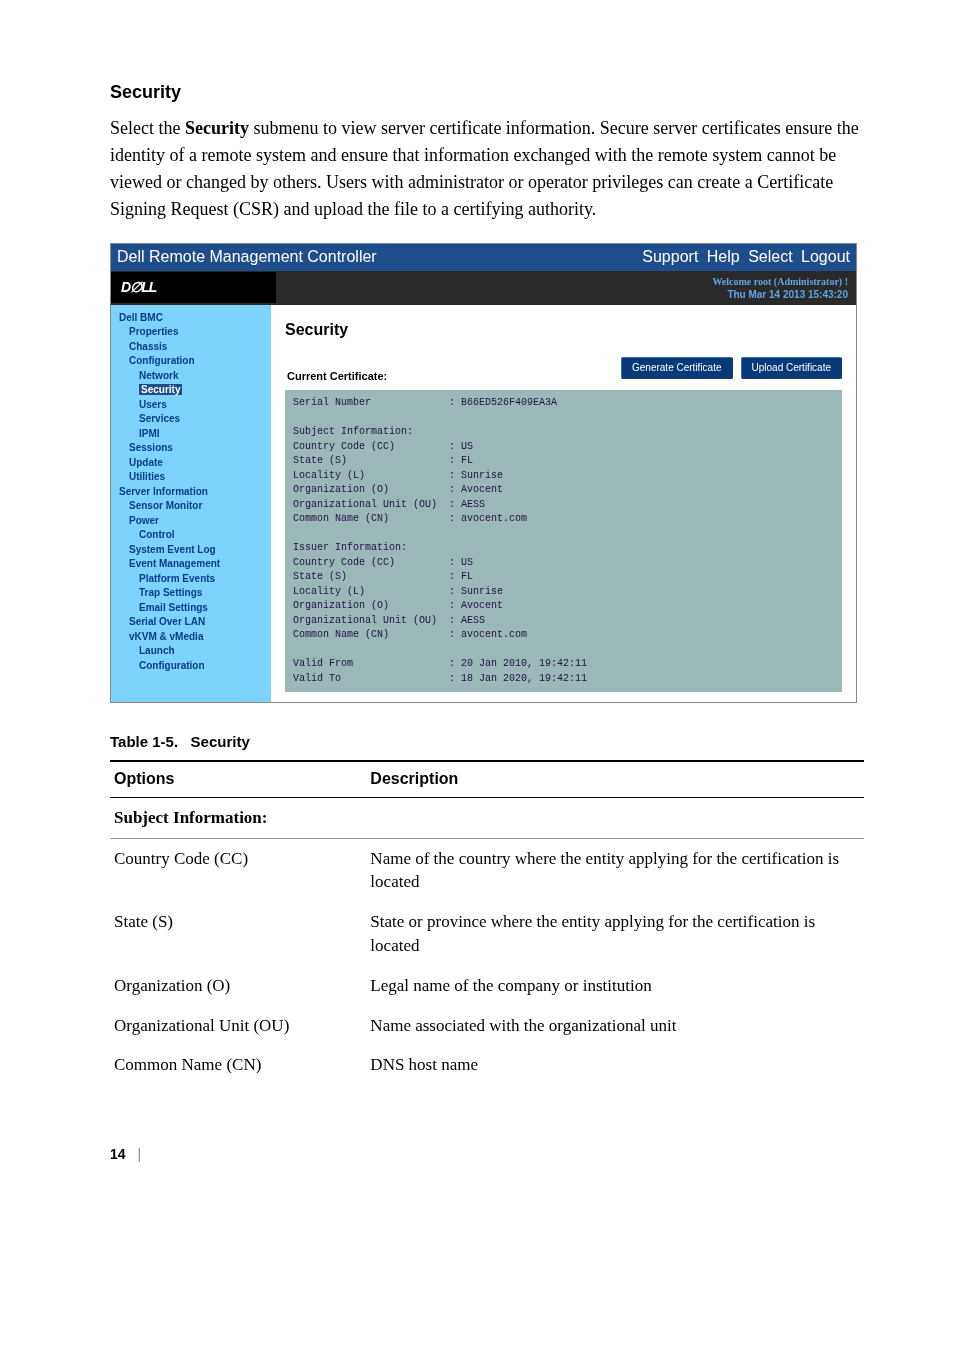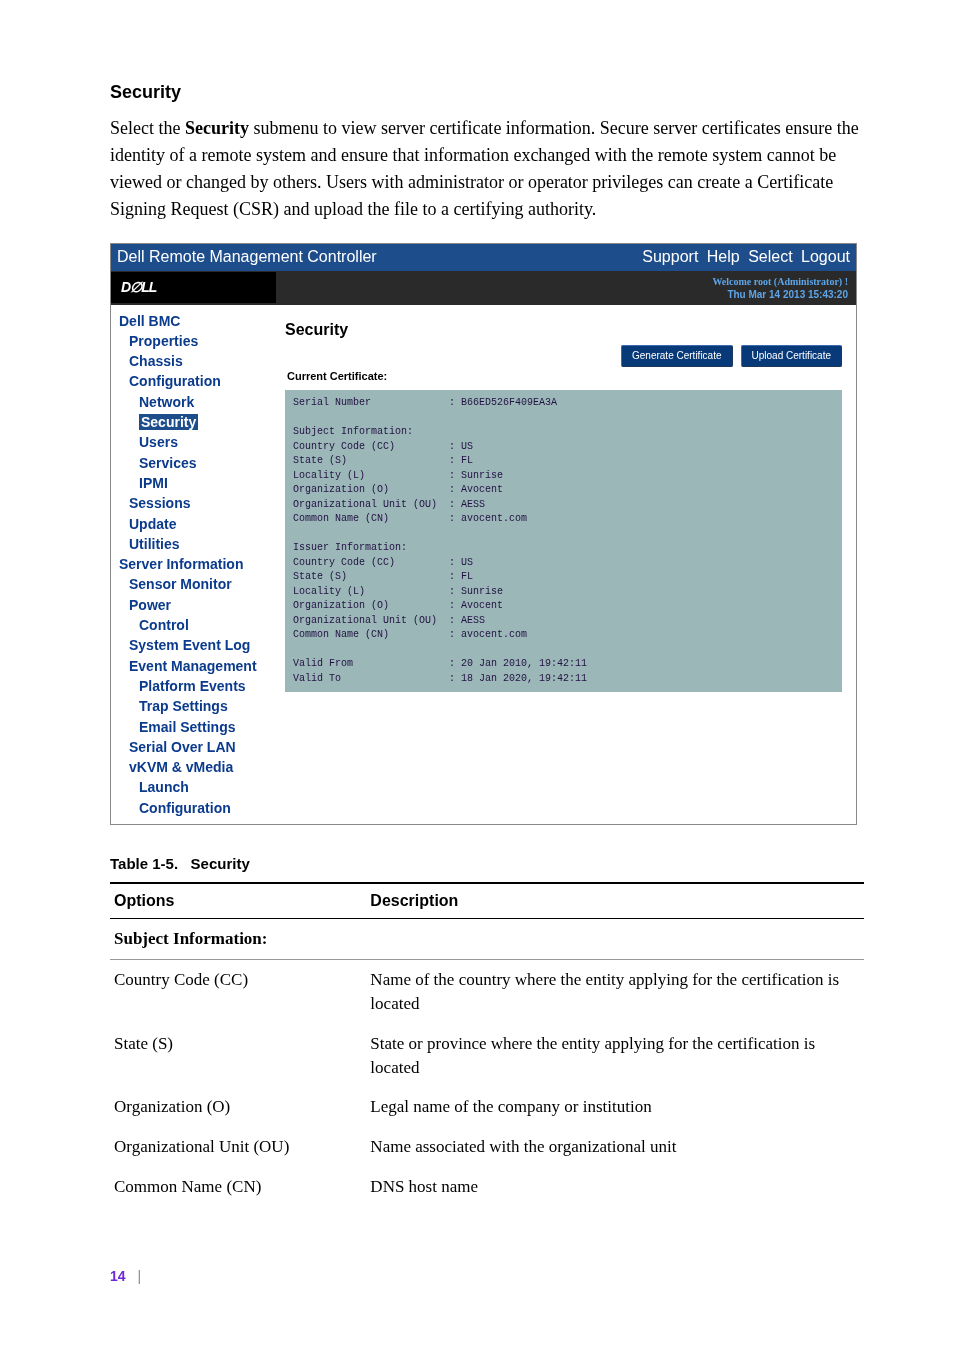--- a/index.html
+++ b/index.html
@@ -65,33 +65,33 @@
     text-align: right;
     padding: 4px 8px;
     font-size: 10px;
     line-height: 1.3;
   }
   .shot-welcome .welcome-text .line1 { color: #5da5e8; font-weight: bold; font-family: Liberation Serif, serif; }
   .shot-welcome .welcome-text .line2 { color: #5da5e8; font-weight: bold; }
   .shot-body { display: flex; background: #e4e4e4; }
   .shot-nav {
     width: 152px;
-    background: #ffffff;
+    background: #7dd3fc;
     padding: 6px 4px;
     color: #0b3b8c;
-    font-size: 14px;
+    font-size: 10px;
     line-height: 1.45;
   }
   .shot-nav .lvl1 { font-weight: bold; padding-left: 4px; }
   .shot-nav .lvl2 { font-weight: bold; padding-left: 14px; }
   .shot-nav .lvl3 { font-weight: bold; padding-left: 24px; }
   .shot-nav .selected { background: #1e4d8b; color: #fff; display:inline; padding:0 2px;}
   .shot-main { flex: 1; background: #fff; padding: 10px 14px 10px 14px; position: relative; }
   .shot-main h3 { font-family: Arial; font-size: 16px; font-weight: bold; margin: 4px 0 18px 0; }
-  .shot-buttons { position: absolute; top: 40px; right: 14px; display:flex; gap:8px; }
+  .shot-buttons { position: absolute; top: 52px; right: 14px; display:flex; gap:8px; }
   .shot-btn {
     background: #083a7a;
     color: #fff;
     font-size: 10px;
     padding: 3px 10px;
     border: 1px outset #3a6bb0;
     border-radius: 2px;
   }
   .cert-label { font-weight: bold; font-size: 11px; margin: 28px 0 6px 2px; font-family: Arial; }
   .cert-block {
@@ -131,21 +131,21 @@
     padding: 8px 4px;
     vertical-align: top;
     line-height: 1.4;
   }
   table.opts tbody tr:first-child td { border-bottom: 1px solid #999; }
   .subhead { font-weight: bold; }
   .page-footer {
     font-family: Arial, Helvetica, sans-serif;
     font-size: 14px;
   }
-  .page-footer .num { font-weight: bold; color:#6d28d9; }
+  .page-footer .num { font-weight: bold; color:#000000; }
   .page-footer .bar { color:#888; margin:0 8px; }
 </style>
 </head>
 <body>
 
 <h2 class="section-title">Security</h2>
 
 <p class="body-text">
   <span>Select the </span><span class="bold-inline">Security</span><span> submenu to view server certificate information. Secure server certificates ensure the identity of a remote system and ensure that information exchanged with the remote system cannot be viewed or changed by others. Users with administrator or operator privileges can create a Certificate Signing Request (CSR) and upload the file to a certifying authority.</span>
 </p>

